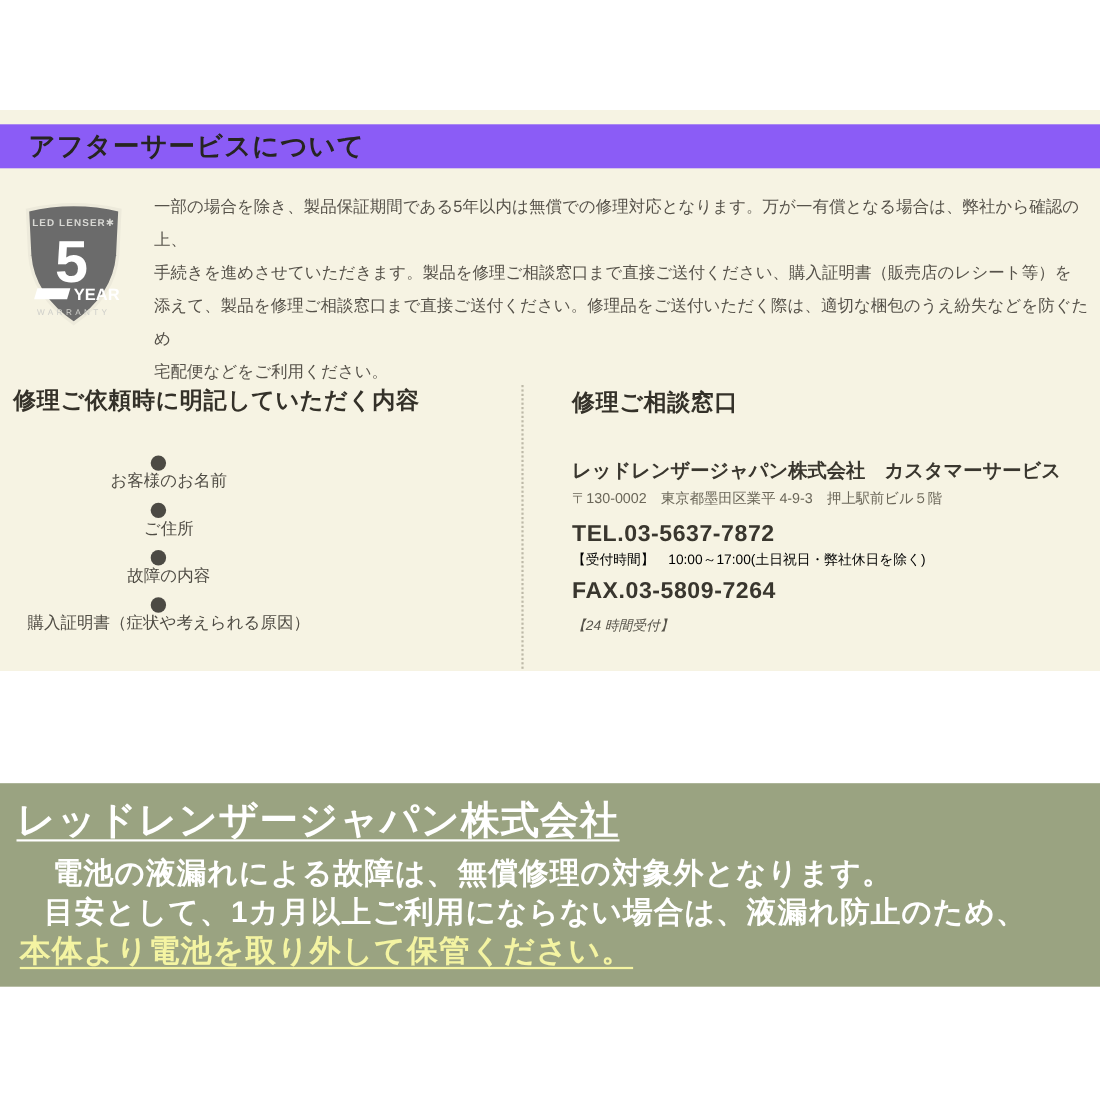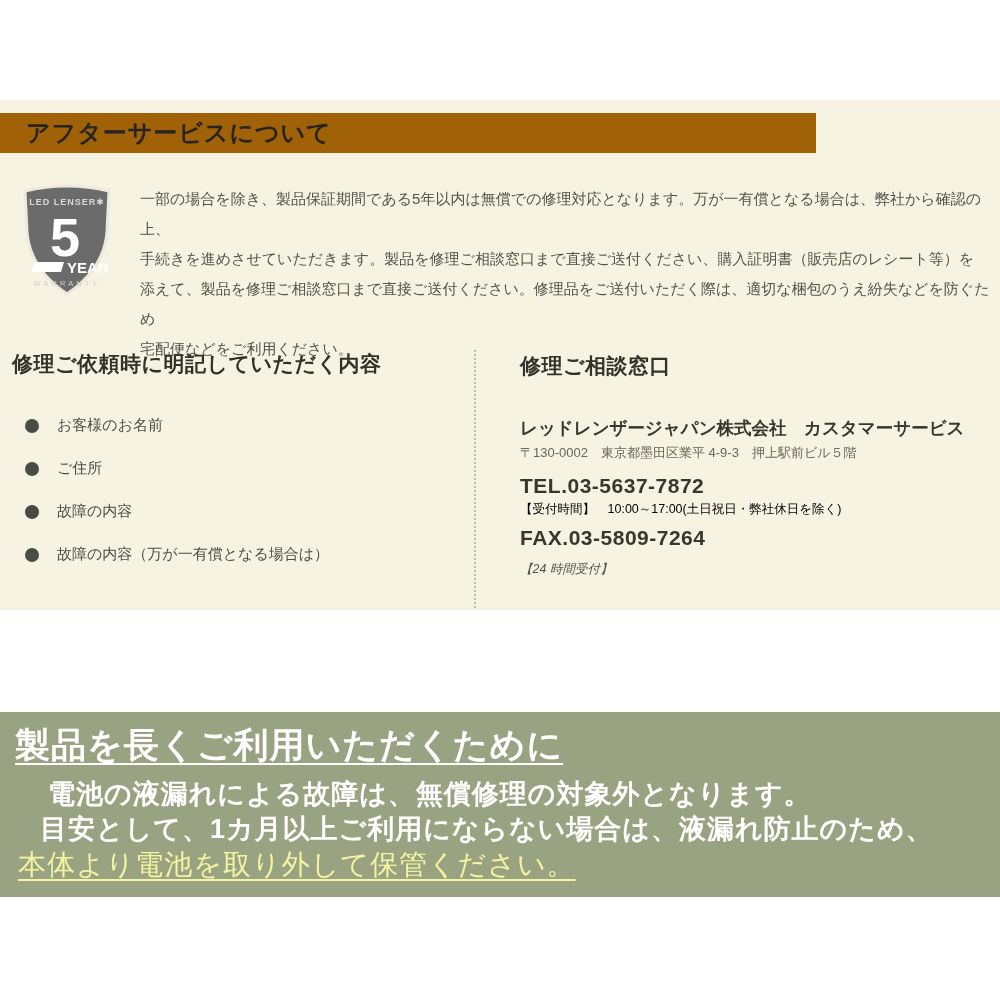--- a/index.html
+++ b/index.html
@@ -2,40 +2,40 @@
 <html><head>
 <meta charset="utf-8">
 <style>
   * { margin:0; padding:0; box-sizing:border-box; }
   html,body { background:#ffffff; }
   body { font-family:"Liberation Sans","DejaVu Sans",sans-serif; }
   .page { position:relative; width:1000px; height:1000px; background:#ffffff; overflow:hidden; }
 
   
   .service-panel { position:absolute; left:0; top:100px; width:1000px; height:510px; background:#f6f3e3; }
-  .header-bar { position:absolute; left:0; top:13px; width:816px; height:40px; background:#a16207;
+  .header-bar { position:absolute; left:0; top:13px; width:1000px; height:40px; background:#8b5cf6;
                 display:flex; align-items:center; padding-left:26px;
                 font-size:24px; font-weight:bold; color:#262521; letter-spacing:1px; }
 
   
   .badge { position:absolute; left:14px; top:76px; width:106px; height:126px; }
   .badge svg { width:100%; height:100%; }
 
   
-  .intro { position:absolute; left:140px; top:84px; width:856px; color:#56524a;
+  .intro { position:absolute; left:140px; top:74px; width:856px; color:#56524a;
            font-size:15px; line-height:30px; }
   .intro span { display:block; }
 
   
   .col-heading { position:absolute; font-size:21px; font-weight:bold; color:#343129; letter-spacing:0.5px; }
   .left-heading { left:12px; top:250px; }
   .right-heading { left:520px; top:252px; }
 
   .bullet-list { position:absolute; left:25px; top:314px; list-style:none; }
-  .bullet-list li { display:flex; align-items:center; height:23px; margin-bottom:20px; }
+  .bullet-list li { display:flex; align-items:center; height:23px; margin-bottom:20px;flex-direction:column; }
   .bullet-list .dot { width:14px; height:14px; border-radius:50%; background:#4c4a44; margin-right:18px; flex:0 0 auto; }
   .bullet-list .lbl { font-size:15px; color:#504d45; }
 
   .divider { position:absolute; left:474px; top:250px; height:258px; width:0;
              border-left:2px dotted #bdb9a8; }
 
   .contact { position:absolute; left:520px; top:0; width:470px; }
   .contact .company  { position:absolute; left:0; top:316px; width:470px; font-size:17.5px; font-weight:bold; color:#39362e; }
   .contact .address  { position:absolute; left:0; top:344px; width:470px; font-size:13px; color:#6b6759; }
   .contact .tel      { position:absolute; left:0; top:374px; font-size:21px; font-weight:bold; color:#39362e; letter-spacing:0.5px; }
@@ -43,21 +43,21 @@
   .contact .fax      { position:absolute; left:0; top:426px; font-size:21px; font-weight:bold; color:#39362e; letter-spacing:0.5px; }
   .contact .fax-note { position:absolute; left:0; top:461px; font-size:12.5px; color:#56534a;font-style:italic; }
 
   
   .care-panel { position:absolute; left:0; top:712px; width:1000px; height:185px; background:#9aa381; }
   .care-title { position:absolute; left:15px; top:10px; font-size:35px; font-weight:bold; color:#ffffff;
                 text-decoration:underline; text-underline-offset:6px; text-decoration-thickness:2px; letter-spacing:1px; }
   .care-line { position:absolute; font-size:27px; font-weight:bold; color:#ffffff; letter-spacing:1px; white-space:nowrap; }
   .care-line-1 { left:48px; top:64px; }
   .care-line-2 { left:40px; top:99px; }
-  .care-highlight { position:absolute; left:18px; top:134px; font-size:28px; font-weight:normal; color:#f4f4a2;
+  .care-highlight { position:absolute; left:18px; top:134px; font-size:28px; font-weight:bold; color:#f4f4a2;
                     text-decoration:underline; text-underline-offset:5px; text-decoration-thickness:2px;
                     letter-spacing:1px; white-space:nowrap; }
 </style>
 </head>
 <body>
 
 <div class="page">
 
   <section class="service-panel">
 
@@ -93,38 +93,38 @@
       <li>
         <span class="dot"></span>
         <span class="lbl">ご住所</span>
       </li>
       <li>
         <span class="dot"></span>
         <span class="lbl">故障の内容</span>
       </li>
       <li>
         <span class="dot"></span>
-        <span class="lbl">故障の内容（万が一有償となる場合は）</span>
+        <span class="lbl">購入証明書（症状や考えられる原因）</span>
       </li>
     </ul>
 
     <div class="divider"></div>
 
     <h3 class="col-heading right-heading">修理ご相談窓口</h3>
 
     <div class="contact">
       <p class="company">レッドレンザージャパン株式会社　カスタマーサービス</p>
       <p class="address">〒130-0002　東京都墨田区業平 4-9-3　押上駅前ビル５階</p>
       <p class="tel">TEL.03-5637-7872</p>
       <p class="tel-note">【受付時間】　10:00～17:00(土日祝日・弊社休日を除く)</p>
       <p class="fax">FAX.03-5809-7264</p>
       <p class="fax-note">【24 時間受付】</p>
     </div>
   </section>
 
   <section class="care-panel">
-    <h2 class="care-title">製品を長くご利用いただくために</h2>
+    <h2 class="care-title">レッドレンザージャパン株式会社</h2>
     <p class="care-line care-line-1">電池の液漏れによる故障は、無償修理の対象外となります。</p>
     <p class="care-line care-line-2">目安として、1カ月以上ご利用にならない場合は、液漏れ防止のため、</p>
     <p class="care-highlight">本体より電池を取り外して保管ください。</p>
   </section>
 
 </div>
 
 </body></html>

